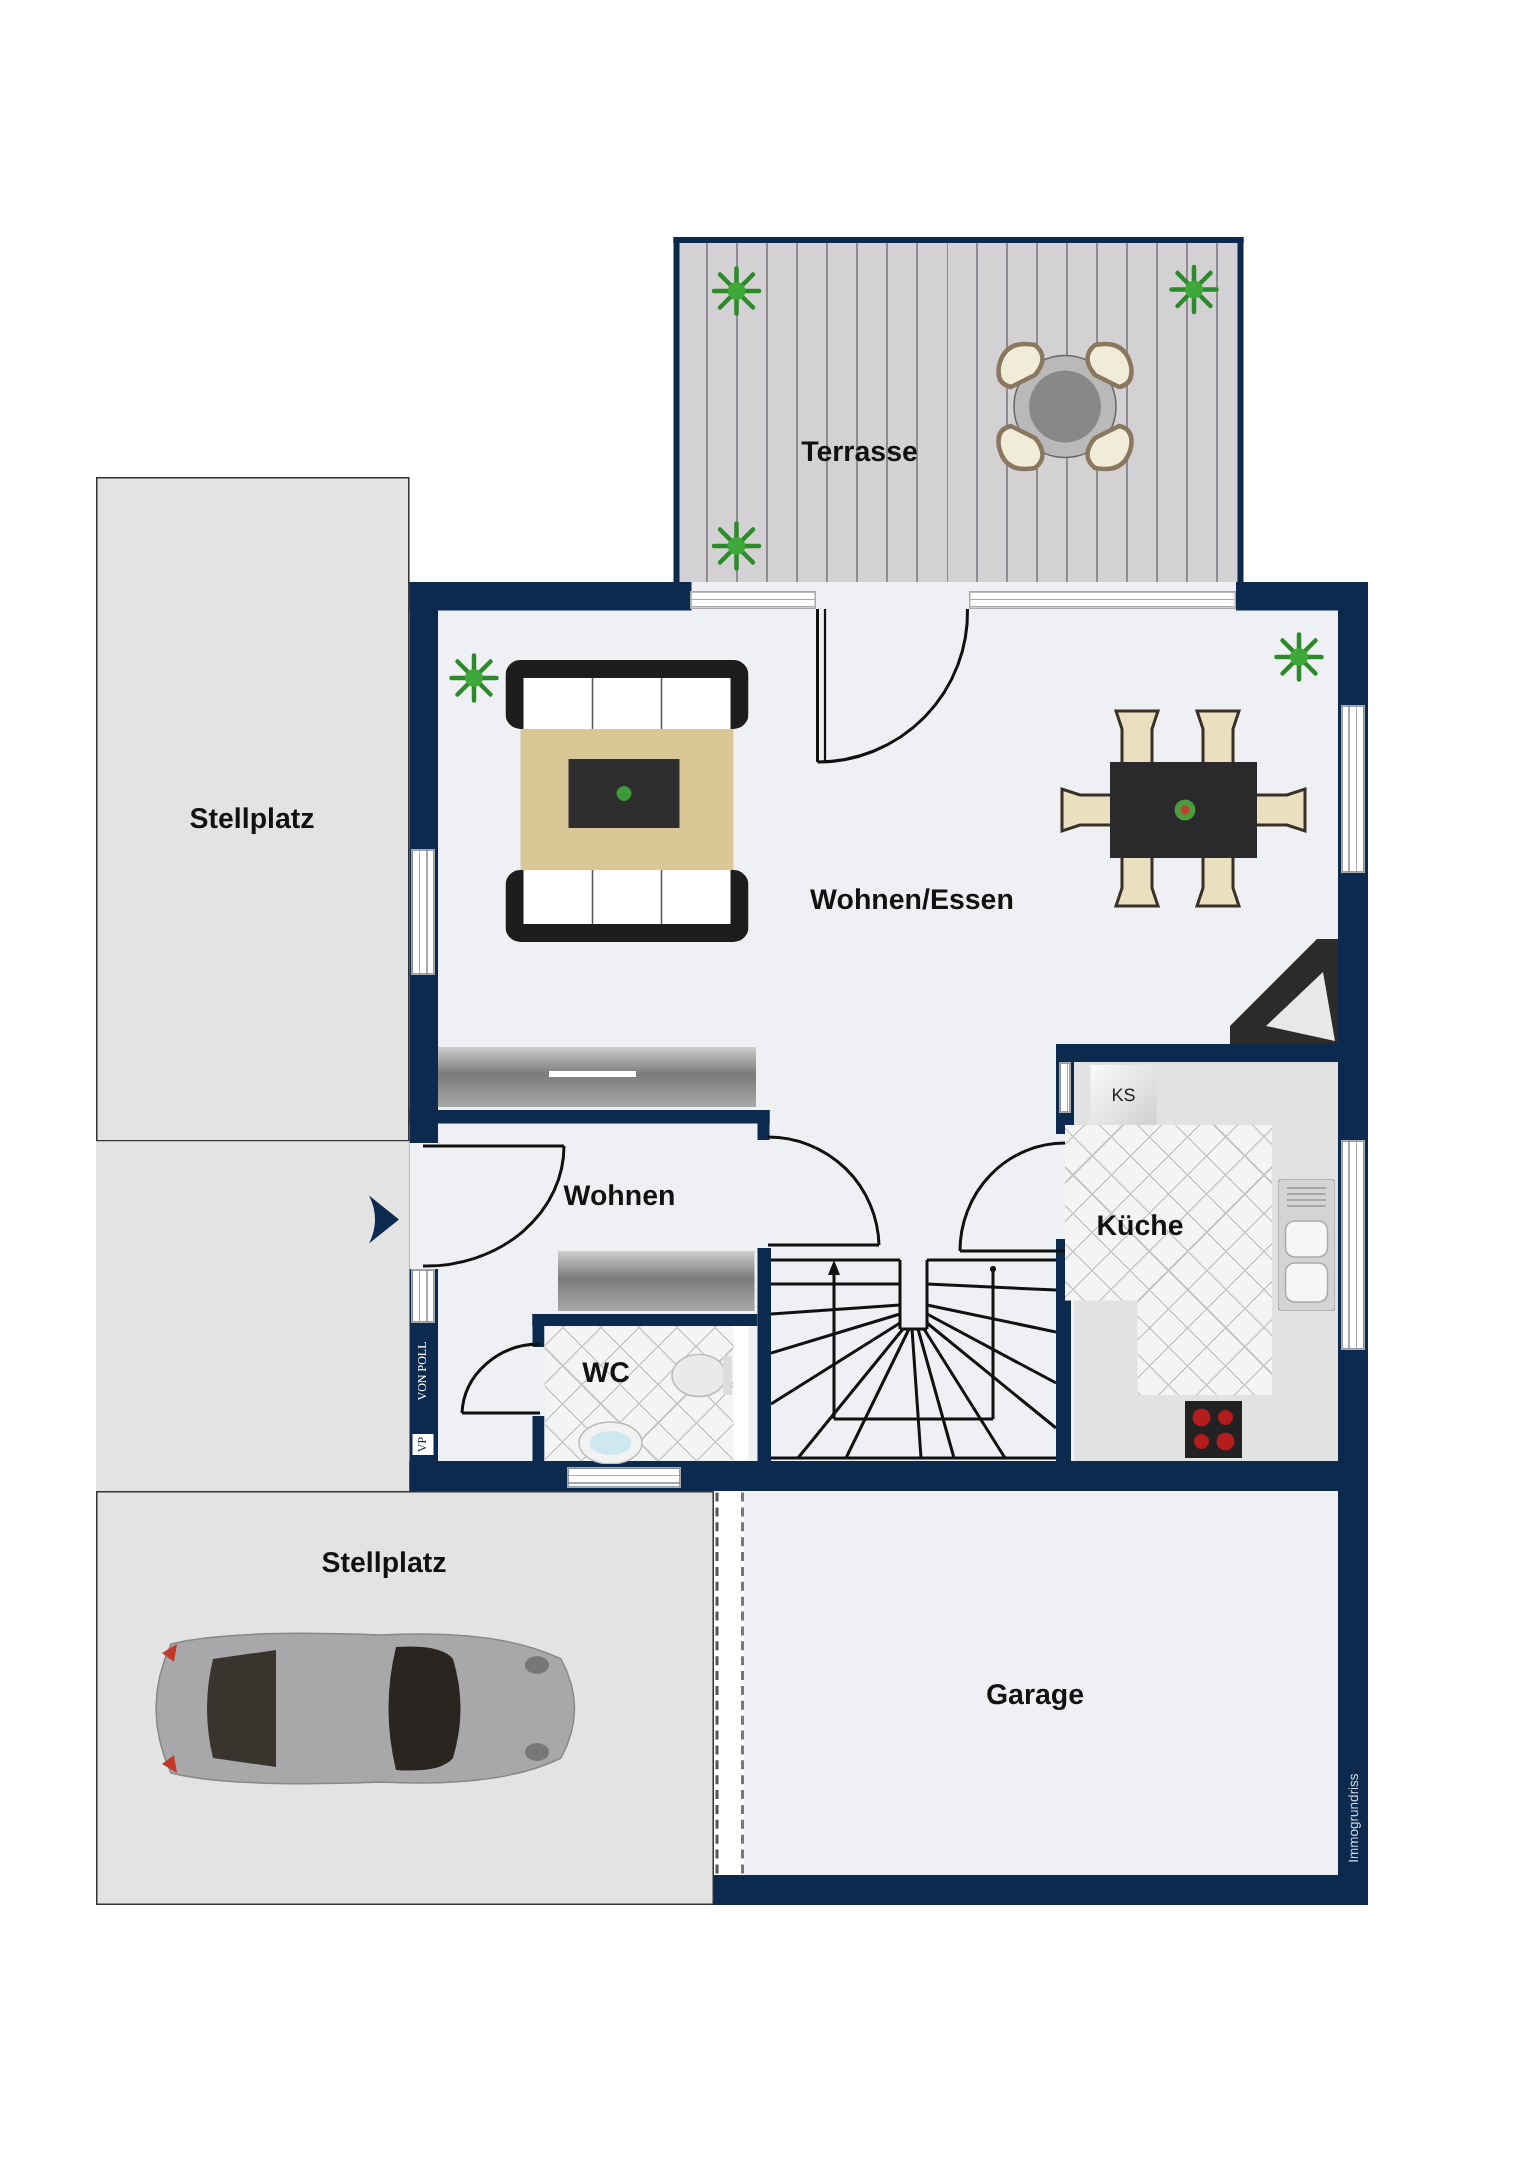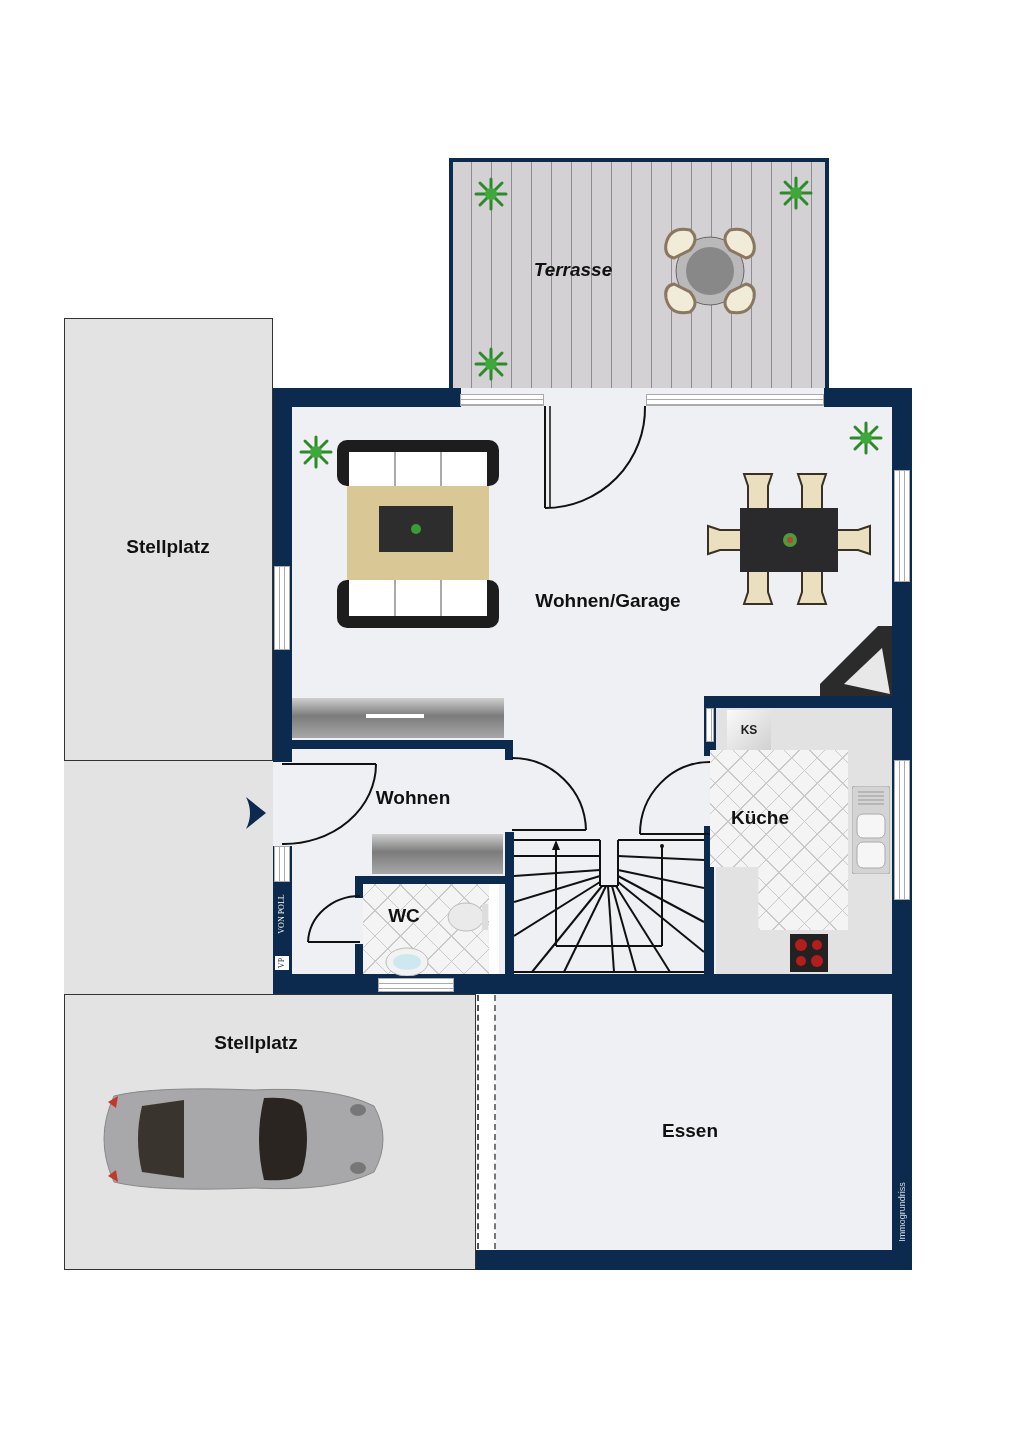--- a/index.html
+++ b/index.html
@@ -19,21 +19,21 @@
   .plant{position:absolute;width:34px;height:34px;transform:translate(-50%,-50%);}
   .counter{position:absolute;background:linear-gradient(to bottom,#cfcfcf,#7b7b7b 45%,#a8a8a8);}
 </style>
 </head>
 <body>
 
 <div class="deck" style="left:452px;top:161px;width:374px;height:232px;"></div>
 <div class="wall" style="left:449px;top:158px;width:380px;height:4px;"></div>
 <div class="wall" style="left:449px;top:158px;width:4px;height:236px;"></div>
 <div class="wall" style="left:825px;top:158px;width:4px;height:236px;"></div>
-<div class="label" style="left:573px;top:270px;font-style:italic;">Terrasse</div>
+<div class="label" style="left:573px;top:302px;">Terrasse</div>
 
 <svg class="abs" style="left:660px;top:224px;" width="100" height="94" viewBox="0 0 100 94">
   <circle cx="50" cy="47" r="34" fill="#b9b9b9" stroke="#666" stroke-width="1"></circle>
   <circle cx="50" cy="47" r="24" fill="#888"></circle>
   <g fill="#f1ecd8" stroke="#8a7760" stroke-width="3">
     <path d="M6 20 Q10 2 30 6 Q40 14 30 26 L14 34 Q4 32 6 20Z"></path>
     <path d="M94 20 Q90 2 70 6 Q60 14 70 26 L86 34 Q96 32 94 20Z"></path>
     <path d="M6 74 Q10 92 30 88 Q40 80 30 68 L14 60 Q4 62 6 74Z"></path>
     <path d="M94 74 Q90 92 70 88 Q60 80 70 68 L86 60 Q96 62 94 74Z"></path>
   </g>
@@ -180,21 +180,21 @@
   <rect x="34" y="36" width="98" height="64" fill="#2a2a2c"></rect>
   <circle cx="84" cy="68" r="7" fill="#4b9c3d"></circle>
   <circle cx="84" cy="68" r="3" fill="#c2412f"></circle>
 </svg>
 
 <svg class="abs" style="left:820px;top:624px;" width="72" height="72" viewBox="0 0 72 72">
   <path d="M0 72 L0 60 L58 2 L72 2 L72 72Z" fill="#2b2b2b"></path>
   <path d="M24 60 L62 24 L70 70Z" fill="#e8e8e8"></path>
 </svg>
 
-<div class="label" style="left:608px;top:601px;">Wohnen/Garage</div>
+<div class="label" style="left:608px;top:601px;">Wohnen/Essen</div>
 
 <div class="label" style="left:413px;top:798px;">Wohnen</div>
 <div class="counter" style="left:372px;top:834px;width:131px;height:40px;"></div>
 
 <svg class="abs" style="left:510px;top:756px;" width="80" height="80" viewBox="0 0 80 80">
   <path d="M2 2 A74 74 0 0 1 76 74" fill="none" stroke="#111" stroke-width="2"></path>
   <line x1="76" y1="74" x2="2" y2="74" stroke="#111" stroke-width="2"></line>
 </svg>
 
 <div class="wall" style="left:355px;top:876px;width:150px;height:8px;"></div>
@@ -251,21 +251,21 @@
   <path d="M38 14 L42 4 L46 14Z" fill="#111"></path>
   <circle cx="148" cy="10" r="2" fill="#111"></circle>
 </svg>
 
 <div class="wall" style="left:706px;top:696px;width:200px;height:12px;"></div>
 <div class="wall" style="left:704px;top:696px;width:12px;height:60px;"></div>
 <div class="win v" style="left:706px;top:708px;width:8px;height:34px;"></div>
 <div class="abs" style="left:716px;top:708px;width:176px;height:266px;background:#e2e2e2;"></div>
 <div class="tile" style="left:710px;top:750px;width:138px;height:180px;clip-path:polygon(0 0,100% 0,100% 100%,35% 100%,35% 65%,0 65%);"></div>
 <div class="abs" style="left:727px;top:710px;width:44px;height:40px;background:linear-gradient(135deg,#fafafa,#d0d0d0);">
-  <div style="position:absolute;left:0;top:0;width:44px;height:40px;line-height:40px;text-align:center;font-weight:bold;font-size:12px;color:#222;">KS</div>
+  <div style="position:absolute;left:0;top:0;width:44px;height:40px;line-height:40px;text-align:center;font-weight:normal;font-size:12px;color:#222;">KS</div>
 </div>
 <div class="label" style="left:760px;top:818px;">Küche</div>
 <svg class="abs" style="left:852px;top:786px;" width="38" height="88" viewBox="0 0 38 88">
   <rect x="0" y="0" width="38" height="88" rx="3" fill="#d4d4d4" stroke="#aaa"></rect>
   <g stroke="#999">
       <line x1="6" y1="6" x2="32" y2="6"></line>
       <line x1="6" y1="10" x2="32" y2="10"></line>
       <line x1="6" y1="14" x2="32" y2="14"></line>
       <line x1="6" y1="18" x2="32" y2="18"></line>
     </g>
@@ -294,14 +294,14 @@
   <path d="M14 110 L24 116 L22 104Z" fill="#c0392b"></path>
   <ellipse cx="264" cy="44" rx="8" ry="6" fill="#777"></ellipse>
   <ellipse cx="264" cy="102" rx="8" ry="6" fill="#777"></ellipse>
 </svg>
 
 <div class="wall" style="left:476px;top:974px;width:436px;height:20px;"></div>
 <div class="wall" style="left:892px;top:974px;width:20px;height:296px;"></div>
 <div class="wall" style="left:476px;top:1250px;width:436px;height:20px;"></div>
 <div class="floor" style="left:496px;top:994px;width:396px;height:256px;"></div>
 <div class="abs" style="left:477px;top:995px;width:19px;height:254px;background:#fff;border-left:2px dashed #555;border-right:2px dashed #777;box-sizing:border-box;"></div>
-<div class="label" style="left:690px;top:1131px;">Essen</div>
+<div class="label" style="left:690px;top:1131px;">Garage</div>
 <div style="position:absolute;left:867px;top:1206px;width:70px;height:12px;transform:rotate(-90deg);color:#cfd7e2;font-size:9px;text-align:center;line-height:12px;">Immogrundriss</div>
 
 </body></html>

